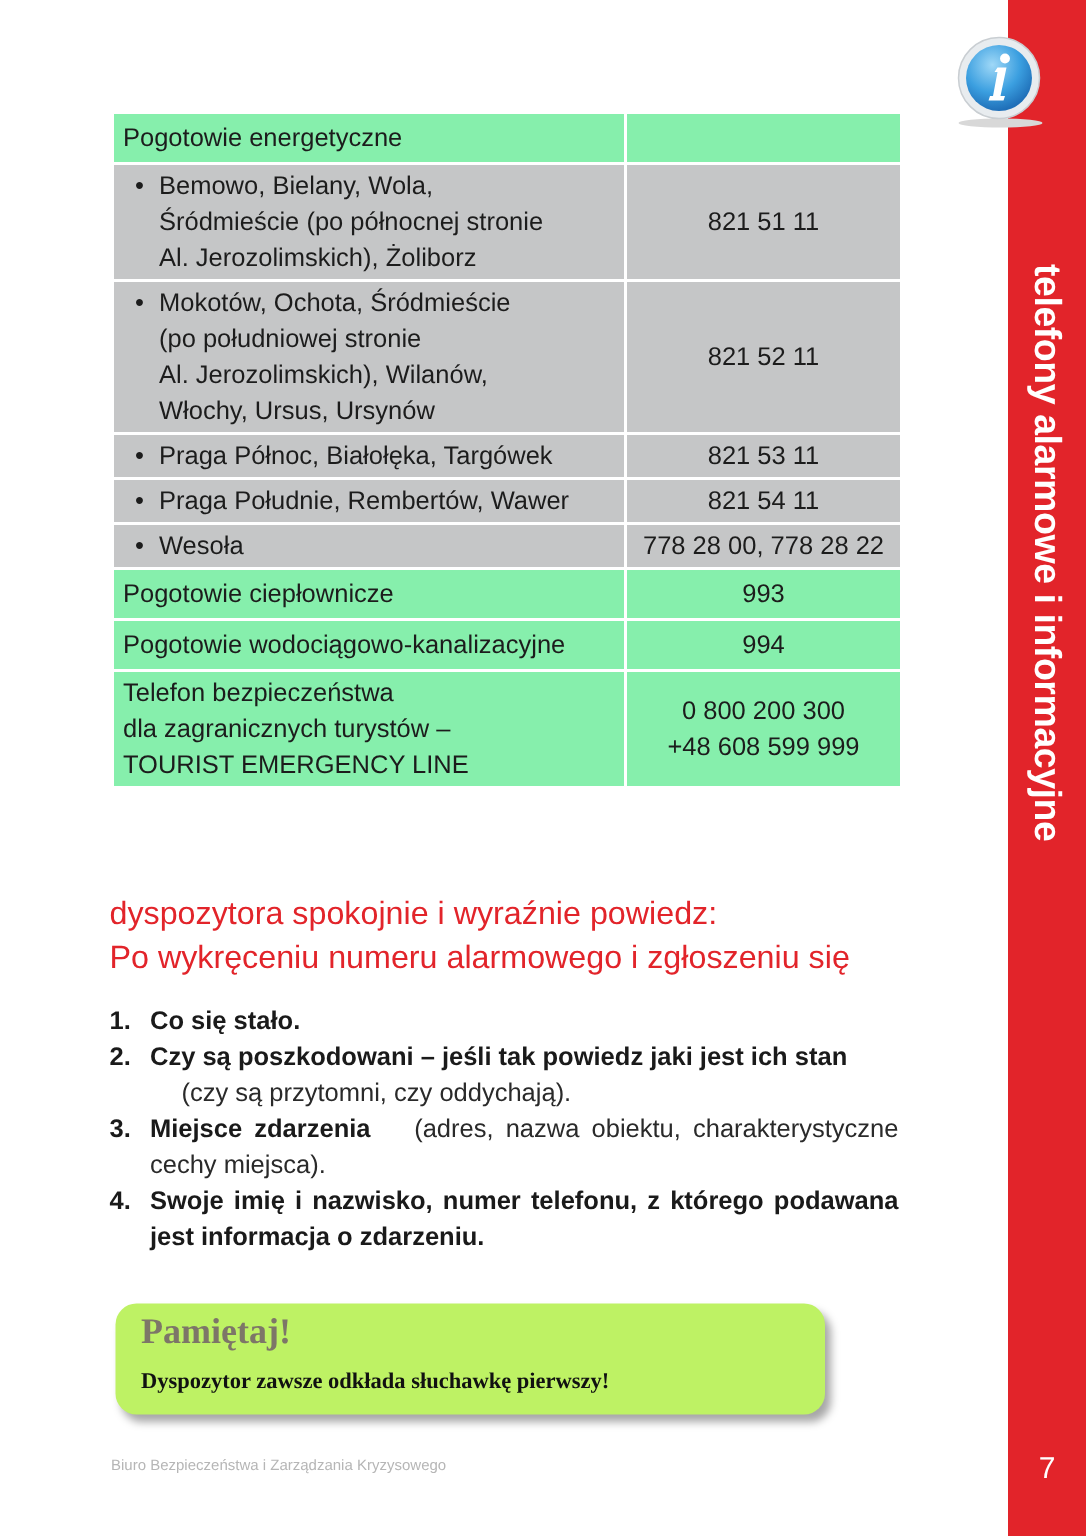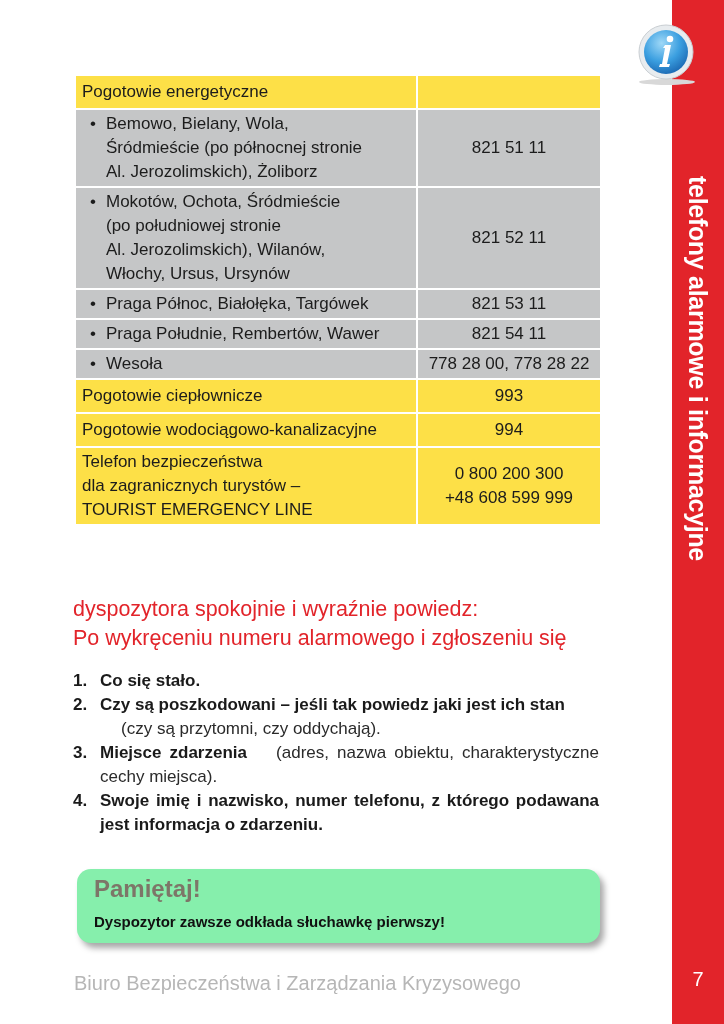--- a/index.html
+++ b/index.html
@@ -31,21 +31,21 @@
   }
 
   table.phones {
     position: absolute; left: 74px; top: 74px; width: 528px;
     border-collapse: collapse; font-size: 17px; color: #1c1c1c;
   }
   table.phones td {
     border: 2px solid #ffffff; padding: 2px 6px; line-height: 24px;
     vertical-align: middle;
   }
-  table.phones tr.dark td { background: #fde047; }
+  table.phones tr.dark td { background: #86efac; }
   table.phones tr.light td { background: #c5c6c7; }
   table.phones td.name { width: 320px; }
   table.phones td.num { text-align: center; }
   table.phones tr.sub td.name { padding-left: 14px; }
   .sub-wrap { display: flex; }
   .bullet { width: 16px; flex: none; }
   .hdr-row td { height: 28px; }
   .single td { height: 24px; }
 
   .instructions-title {
@@ -56,32 +56,33 @@
     position: absolute; left: 73px; top: 669px; width: 526px;
     margin: 0; padding: 0; list-style: none; font-size: 17px; line-height: 24px;
   }
   ol.steps li { display: flex; text-align: justify; }
   ol.steps .n { width: 27px; flex: none; font-weight: bold; }
   ol.steps .t { flex: 1; }
   ol.steps b { font-weight: bold; }
   ol.steps .norm { font-weight: normal; color: #2a2a2a; margin-left: 21px; }
 
   .remember-box {
-    position: absolute; left: 77px; top: 869px; width: 523px; height: 74px;
-    background: #86efac; border-radius: 14px;
+    position: absolute; left: 77px; top: 869px; width: 473px; height: 74px;
+    background: #bef264; border-radius: 14px;
     box-shadow: 4px 5px 6px rgba(0,0,0,0.35);
+    font-family: Liberation Serif, serif;
   }
   .remember-title {
     position: absolute; left: 17px; top: 6px; font-size: 24px; font-weight: bold; color: #7d7668;
   }
   .remember-text {
     position: absolute; left: 17px; top: 44px; font-size: 15px; font-weight: bold; color: #111;
   }
   .footer {
-    position: absolute; left: 74px; top: 972px; font-size: 20px; color: #b6b6b6;
+    position: absolute; left: 74px; top: 972px; font-size: 10px; color: #b6b6b6;
   }
 </style>
 </head>
 <body>
 
 <div class="side-bar"></div>
 
 <svg class="info-icon" viewBox="0 0 62 62">
   <defs>
     <radialGradient id="g1" cx="40%" cy="30%" r="70%">

